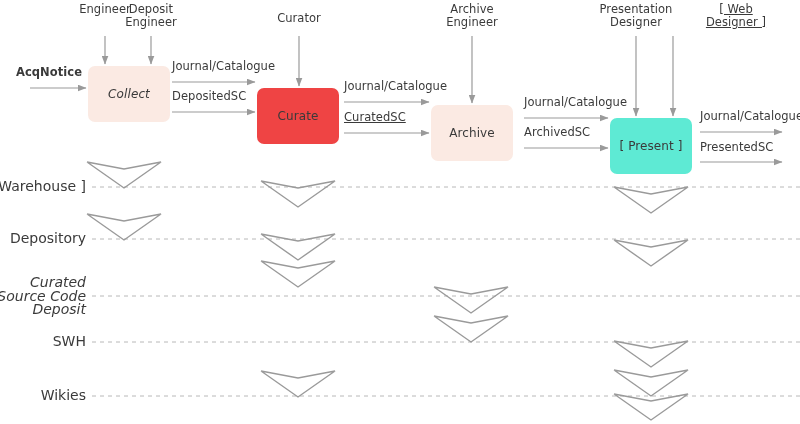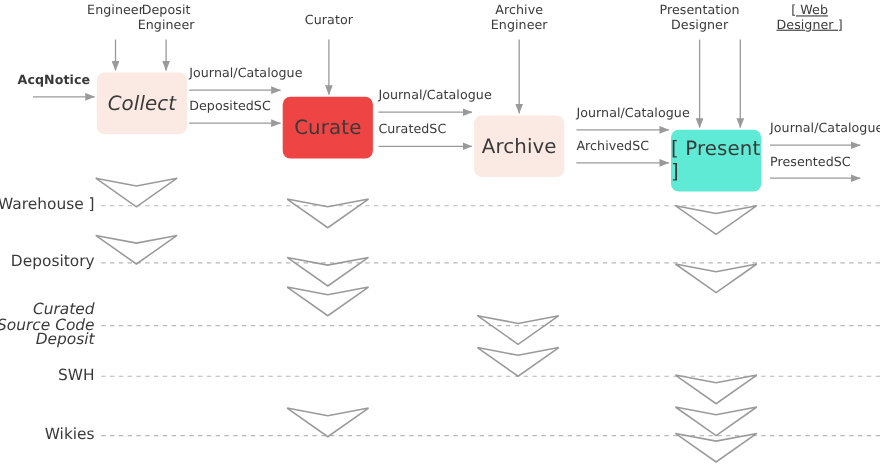--- a/index.html
+++ b/index.html
@@ -25,21 +25,21 @@
     width: 800px;
     height: 424px;
   }
   .proc-box {
     position: absolute;
     background: #fbeae3;
     border-radius: 7px;
     display: flex;
     align-items: center;
     justify-content: center;
-    font-size: 18px;
+    font-size: 12px;
     color: #3a3a3a;
     letter-spacing: .1px;
   }
   .proc-box.italic { font-style: italic; }
   .lbl {
     position: absolute;
     font-size: 11.5px;
     color: #3a3a3a;
     white-space: pre;
     line-height: 13px;
@@ -132,21 +132,21 @@
       <div class="lbl center" style="left: 472px; top: 3px;">Archive
 Engineer</div>
       <div class="lbl center" style="left: 636px; top: 3px;">Presentation
 Designer</div>
       <div class="lbl center" style="left: 736px; top: 3px; text-decoration: underline;">[ Web
 Designer ]</div>
       <div class="lbl" style="left: 16px; top: 66px; font-weight: bold;">AcqNotice</div>
       <div class="lbl" style="left: 172px; top: 60px;">Journal/Catalogue</div>
       <div class="lbl" style="left: 172px; top: 90px;">DepositedSC</div>
       <div class="lbl" style="left: 344px; top: 80px;">Journal/Catalogue</div>
-      <div class="lbl" style="left: 344px; top: 111px;">CuratedSC</div>
+      <div class="lbl" style="left: 344px; top: 111px; text-decoration: underline;">CuratedSC</div>
       <div class="lbl" style="left: 524px; top: 96px;">Journal/Catalogue</div>
       <div class="lbl" style="left: 524px; top: 126px;">ArchivedSC</div>
       <div class="lbl" style="left: 700px; top: 110px;">Journal/Catalogue</div>
       <div class="lbl" style="left: 700px; top: 141px;">PresentedSC</div>
       <div class="lane-lbl" style="left: 86px; top: 187px;">[ Warehouse ]</div>
       <div class="lane-lbl" style="left: 86px; top: 239px;">Depository</div>
       <div class="lane-lbl" style="left: 86px; top: 296px; font-style: italic;">Curated
 Source Code
 Deposit</div>
       <div class="lane-lbl" style="left: 86px; top: 342px;">SWH</div>

